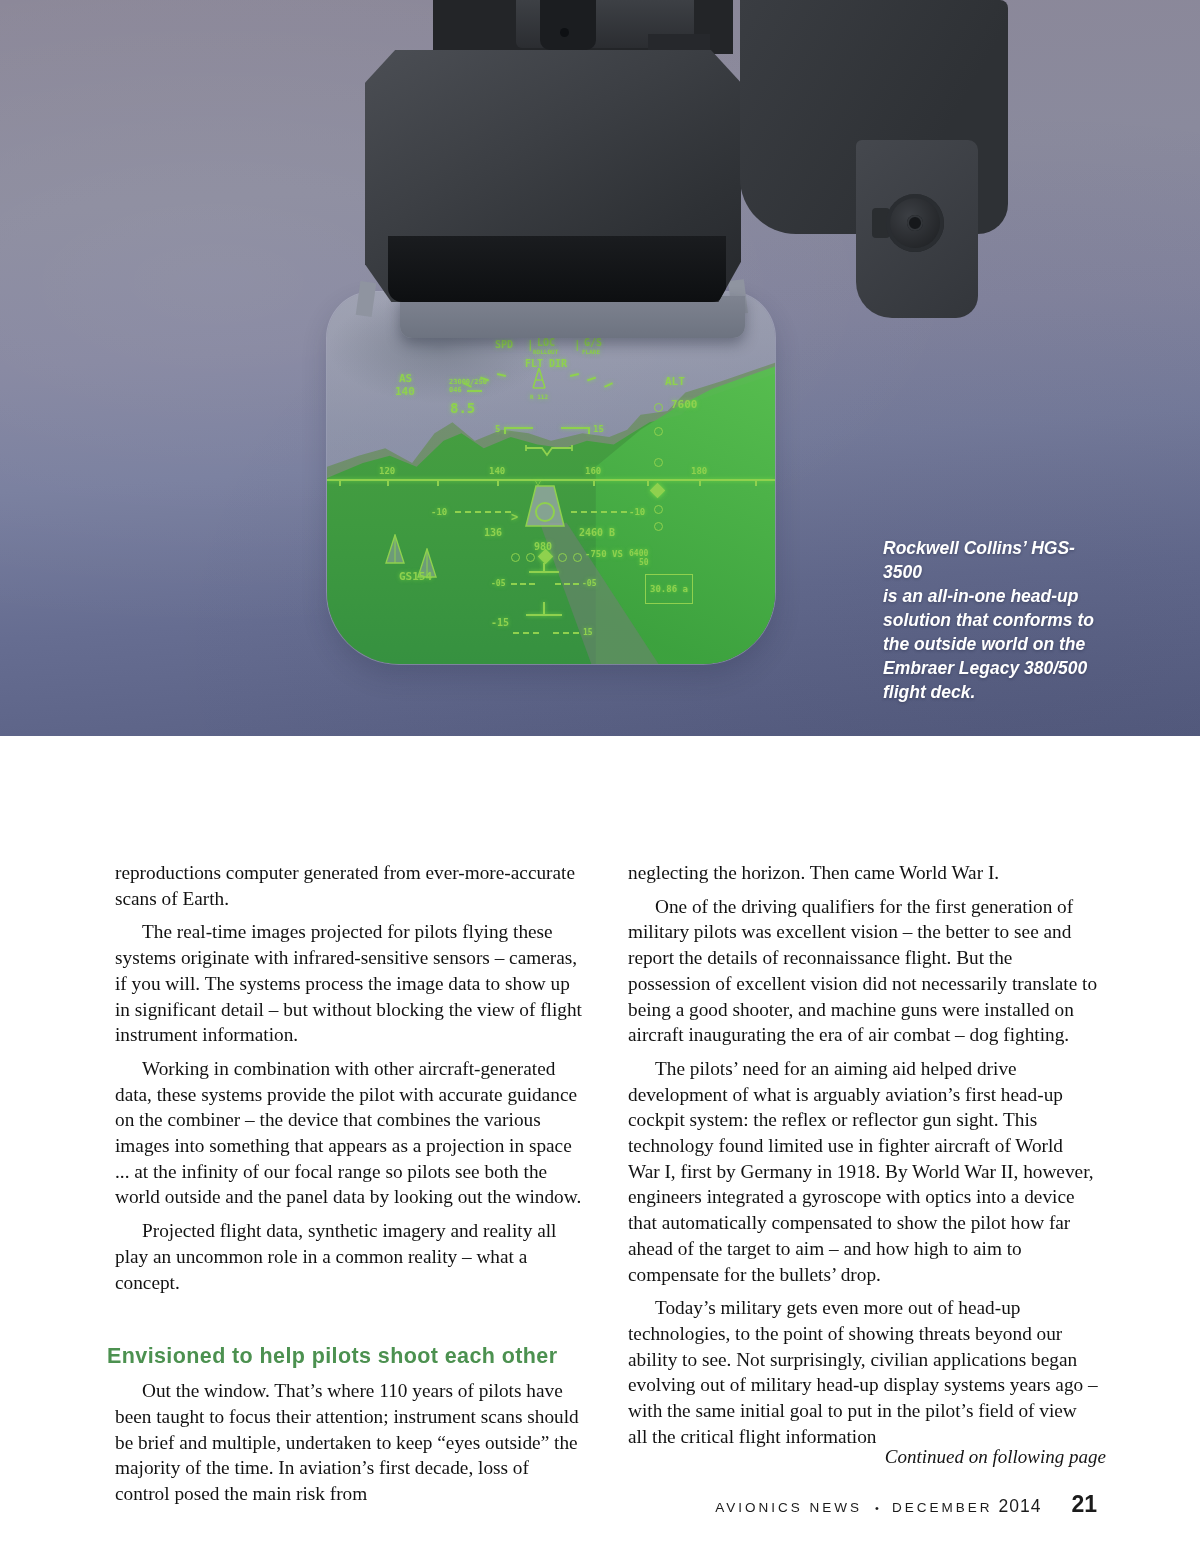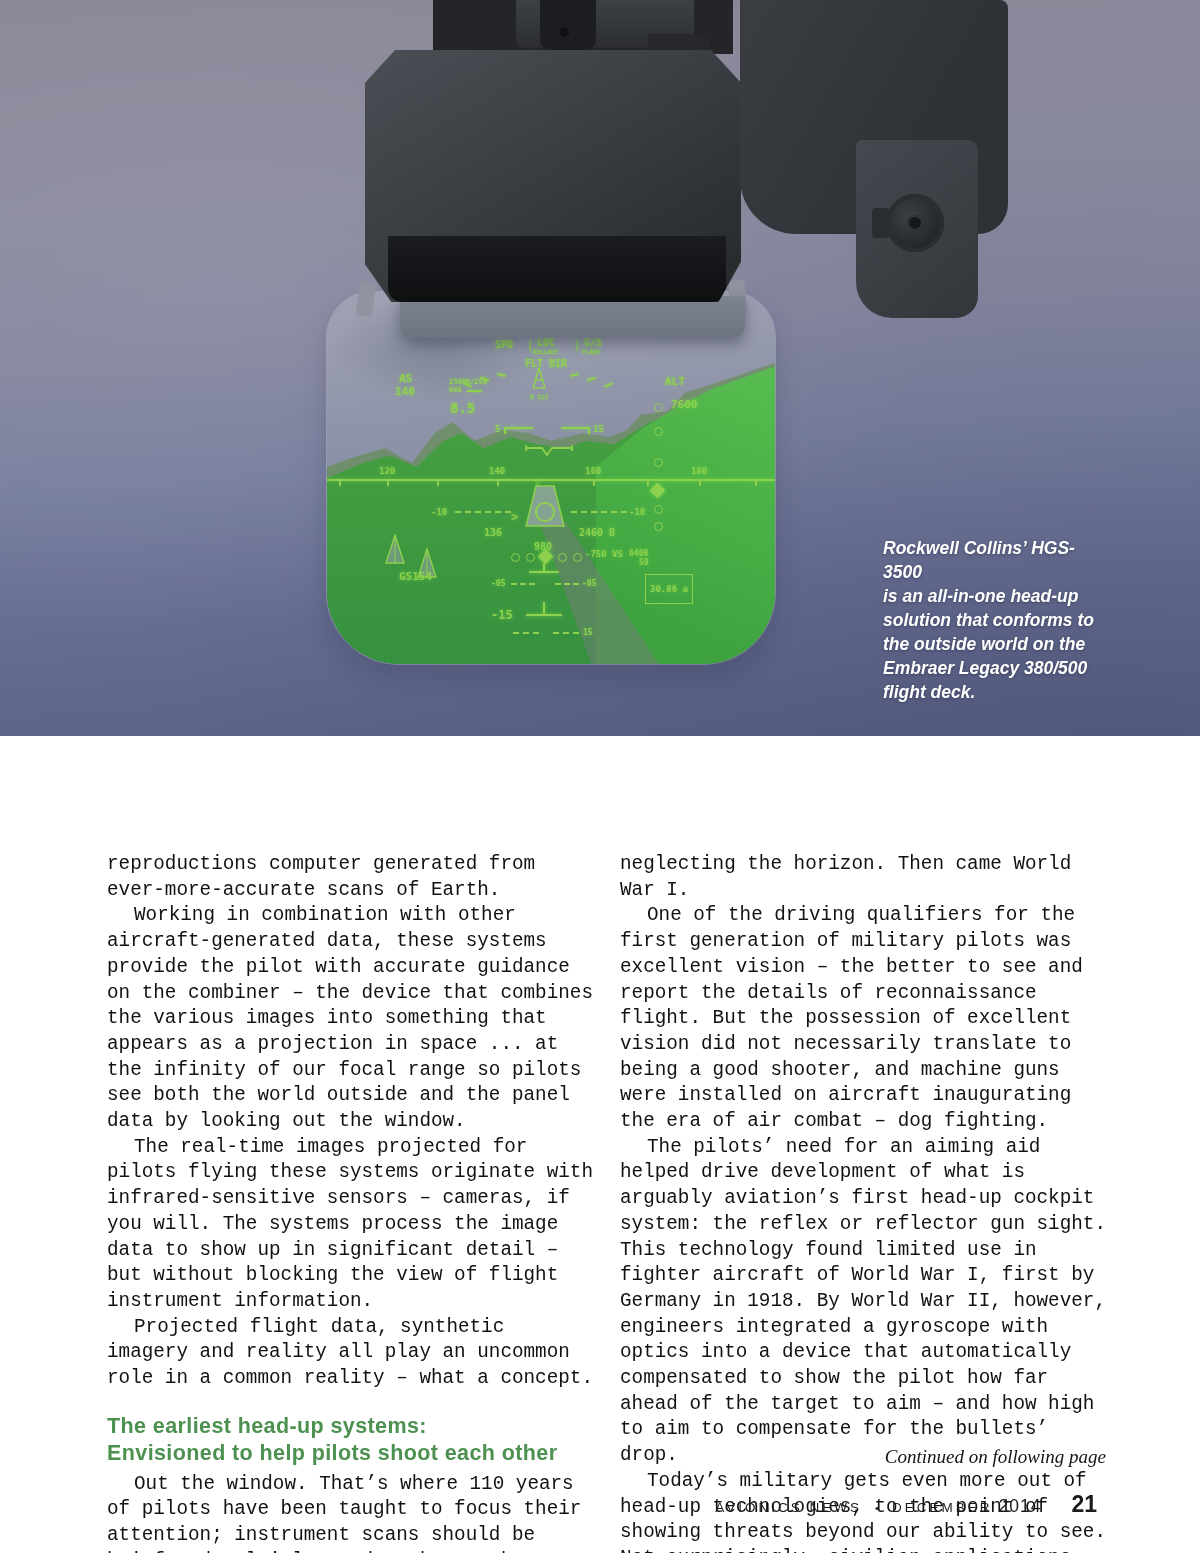--- a/index.html
+++ b/index.html
@@ -72,21 +72,21 @@
          border-radius:50%;background:#16181b;box-shadow:inset 0 0 0 2px #33363a;}
 
   
   .caption{position:absolute;left:883px;top:536px;width:220px;z-index:4;color:#ffffff;
            font:bold italic 17.5px/24px "Liberation Sans",sans-serif;
            text-shadow:0 1px 3px rgba(25,30,55,.4);}
 
   
   .col{position:absolute;top:852px;width:486px;font-size:19.3px;line-height:25.7px;color:#121212;}
   .col-left{left:107px;} .col-right{left:620px;}
-  .col p{margin:0;text-indent:27px;font-family:Liberation Mono, monospace;}
+  .col p{margin:8px;text-indent:27px;}
   .col p.noindent{text-indent:0;}
   .section-heading{margin:21px 0 5px;font-family:"Liberation Sans",sans-serif;font-weight:bold;
                    font-size:21.5px;line-height:27px;color:#4c9150;letter-spacing:.4px;text-indent:0;}
   .continued{position:absolute;left:620px;top:1446px;width:486px;text-align:right;
              font-style:italic;font-size:19px;color:#141414;}
   .footer{position:absolute;right:103px;top:1491px;display:flex;align-items:baseline;
           font-family:"Liberation Sans",sans-serif;color:#1b1b1b;}
   .footer .mag,.footer .date{font-size:13.5px;letter-spacing:3px;}
   .footer .bullet{font-size:11px;margin:0 13px;}
   .footer .year{font-size:17.5px;letter-spacing:1px;margin-left:6px;}
@@ -205,21 +205,21 @@
       <span class="hud-line" style="left:202px;top:279px;width:30px;height:2px"></span>
       <span class="hud-txt" style="left:164px;top:288px;font-size:8px">-05</span>
       <div class="hud-dash" style="left:184px;top:291px;width:24px"></div>
       <div class="hud-dash" style="left:228px;top:291px;width:24px"></div>
       <span class="hud-txt" style="left:255px;top:288px;font-size:8px">-05</span>
 
       <span class="baro-box" style="left:318px;top:282px">30.86 a</span>
 
       <span class="hud-line" style="left:216px;top:310px;width:2px;height:13px"></span>
       <span class="hud-line" style="left:199px;top:322px;width:36px;height:2px"></span>
-      <span class="hud-txt" style="left:164px;top:317px;font-size:12px">-15</span>
+      <span class="hud-txt" style="left:164px;top:326px;font-size:10px">-15</span>
       <div class="hud-dash" style="left:186px;top:340px;width:26px"></div>
       <div class="hud-dash" style="left:226px;top:340px;width:26px"></div>
       <span class="hud-txt" style="left:256px;top:337px;font-size:8px">15</span>
     </div>
 
     <div class="u u-clip" style="left:358px;top:282px;transform:rotate(8deg)"></div>
     <div class="u u-clip" style="left:730px;top:280px;transform:rotate(-7deg)"></div>
     <div class="u u-diffuser"></div>
     <div class="u u-topbar"></div>
     <div class="u u-hinge"></div>
@@ -237,25 +237,25 @@
       <span>is an all-in-one head-up</span><br>
       <span>solution that conforms to</span><br>
       <span>the outside world on the</span><br>
       <span>Embraer Legacy 380/500</span><br>
       <span>flight deck.</span>
     </div>
   </div>
 
   <div class="col col-left">
     <p class="noindent">reproductions computer generated from ever-more-accurate scans of Earth.</p>
+    <p>The real-time images projected for pilots flying these systems originate with infrared-sensitive sensors – cameras, if you will. The systems process the image data to show up in significant detail – but without blocking the view of flight instrument information.</p>
     <p>Working in combination with other aircraft-generated data, these systems provide the pilot with accurate guidance on the combiner – the device that combines the various images into something that appears as a projection in space ... at the infinity of our focal range so pilots see both the world outside and the panel data by looking out the window.</p>
-    <p>The real-time images projected for pilots flying these systems originate with infrared-sensitive sensors – cameras, if you will. The systems process the image data to show up in significant detail – but without blocking the view of flight instrument information.</p>
     <p>Projected flight data, synthetic imagery and reality all play an uncommon role in a common reality – what a concept.</p>
     <h2 class="section-heading">
-      <span>The earliest head-up systems:</span><br>
+      <br>
       <span>Envisioned to help pilots shoot each other</span>
     </h2>
     <p>Out the window. That’s where 110 years of pilots have been taught to focus their attention; instrument scans should be brief and multiple, undertaken to keep “eyes outside” the majority of the time. In aviation’s first decade, loss of control posed the main risk from</p>
   </div>
 
   <div class="col col-right">
     <p class="noindent">neglecting the horizon. Then came World War I.</p>
     <p>One of the driving qualifiers for the first generation of military pilots was excellent vision – the better to see and report the details of reconnaissance flight. But the possession of excellent vision did not necessarily translate to being a good shooter, and machine guns were installed on aircraft inaugurating the era of air combat – dog fighting.</p>
     <p>The pilots’ need for an aiming aid helped drive development of what is arguably aviation’s first head-up cockpit system: the reflex or reflector gun sight. This technology found limited use in fighter aircraft of World War I, first by Germany in 1918. By World War II, however, engineers integrated a gyroscope with optics into a device that automatically compensated to show the pilot how far ahead of the target to aim – and how high to aim to compensate for the bullets’ drop.</p>
     <p>Today’s military gets even more out of head-up technologies, to the point of showing threats beyond our ability to see. Not surprisingly, civilian applications began evolving out of military head-up display systems years ago – with the same initial goal to put in the pilot’s field of view all the critical flight information</p>

